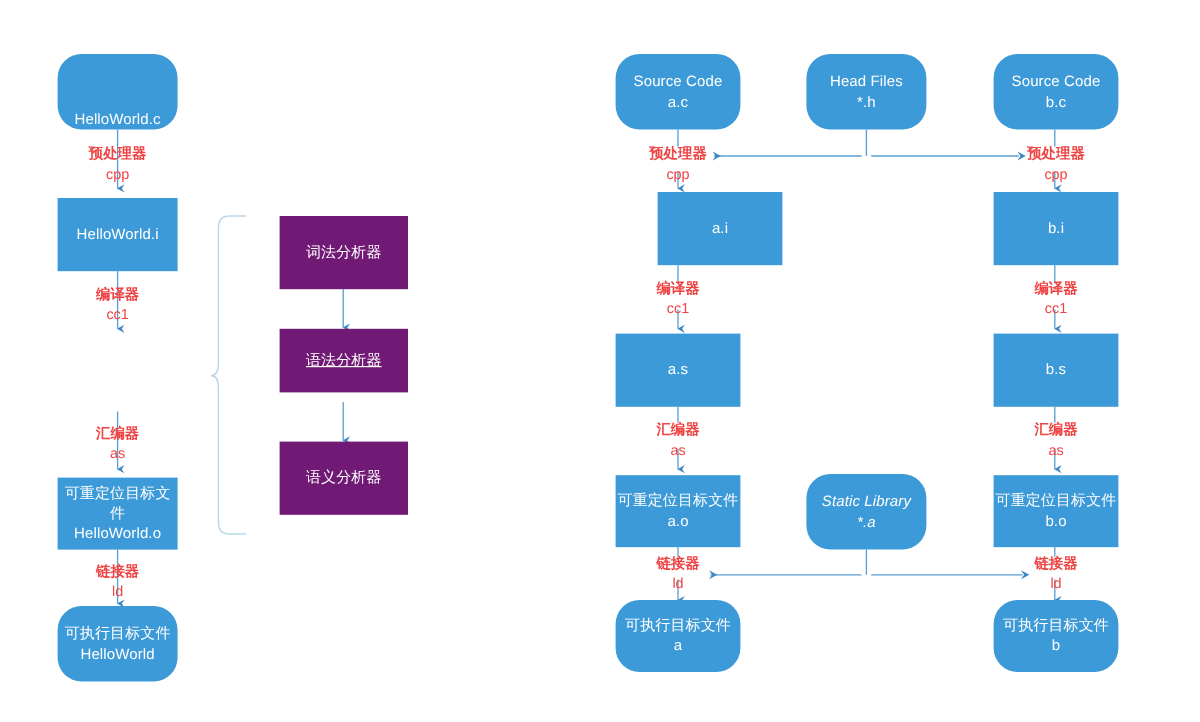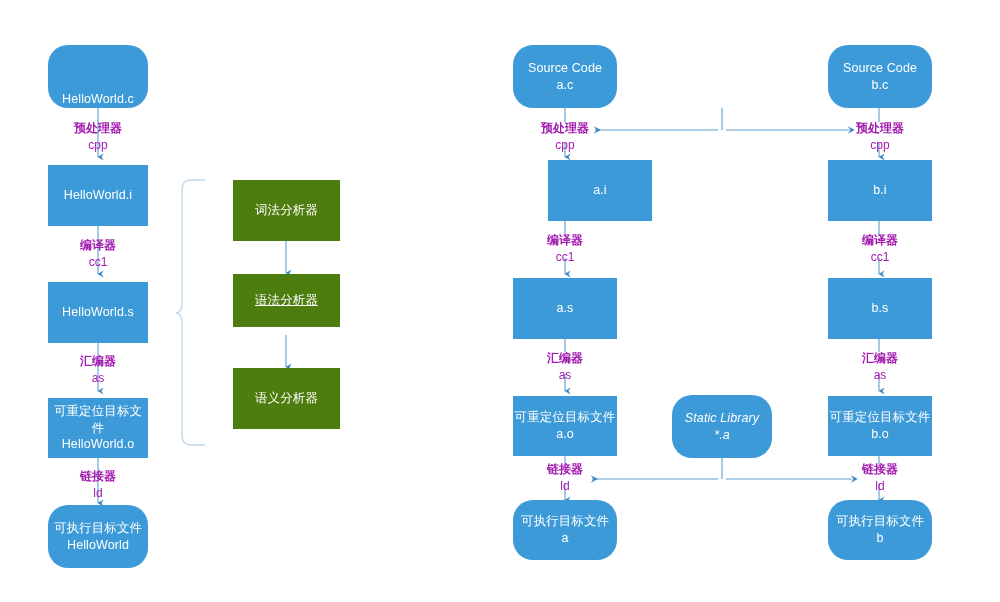--- a/index.html
+++ b/index.html
@@ -35,27 +35,27 @@
     align-items: center;
     justify-content: center;
     color: #ffffff;
     text-align: center;
     line-height: 1.35;
     font-size: 12.5px;
     letter-spacing: 0.1px;
     user-select: none;
   }
   .node.blue   { background: #3d9ad8; }
-  .node.green  { background: #4d7c0f; }
+  .node.green  { background: #701a75; }
   .node.rounded { border-radius: 20px; }
   .node .line1 { display: block; }
   .node .line2 { display: block; }
   .edge-label {
     position: absolute;
-    color: #a21caf;
+    color: #ef4444;
     font-size: 12px;
     text-align: center;
     line-height: 1.45;
     user-select: none;
     white-space: nowrap;
   }
   .edge-label .lbl-main { display: block; font-weight: 700; }
   .edge-label .lbl-sub  { display: block; font-weight: 400; }
 </style>
 </head>
@@ -127,23 +127,20 @@
 
   <div class="node blue" style="left:48px; top:165px; width:100px; height:61px;">
     <span class="line1">HelloWorld.i</span>
   </div>
 
   <div class="edge-label" style="left:58px; top:237px; width:80px;">
     <span class="lbl-main">编译器</span>
     <span class="lbl-sub">cc1</span>
   </div>
 
-  <div class="node blue" style="left:48px; top:282px; width:100px; height:61px;">
-    <span class="line1">HelloWorld.s</span>
-  </div>
 
   <div class="edge-label" style="left:58px; top:353px; width:80px;">
     <span class="lbl-main">汇编器</span>
     <span class="lbl-sub">as</span>
   </div>
 
   <div class="node blue" style="left:48px; top:398px; width:100px; height:60px;">
     <span class="line1">可重定位目标文件</span>
     <span class="line2">HelloWorld.o</span>
   </div>
@@ -206,20 +203,24 @@
   <div class="edge-label" style="left:525px; top:461px; width:80px;">
     <span class="lbl-main">链接器</span>
     <span class="lbl-sub">ld</span>
   </div>
 
   <div class="node blue rounded" style="left:513px; top:500px; width:104px; height:60px;">
     <span class="line1">可执行目标文件</span>
     <span class="line2">a</span>
   </div>
 
+  <div class="node blue rounded" style="left:672px; top:45px; width:100px; height:63px;">
+    <span class="line1">Head Files</span>
+    <span class="line2">*.h</span>
+  </div>
 
   <div class="node blue rounded" style="left:672px; top:395px; width:100px; height:63px;font-style:italic;">
     <span class="line1">Static Library</span>
     <span class="line2">*.a</span>
   </div>
 
   <div class="node blue rounded" style="left:828px; top:45px; width:104px; height:63px;">
     <span class="line1">Source Code</span>
     <span class="line2">b.c</span>
   </div>

